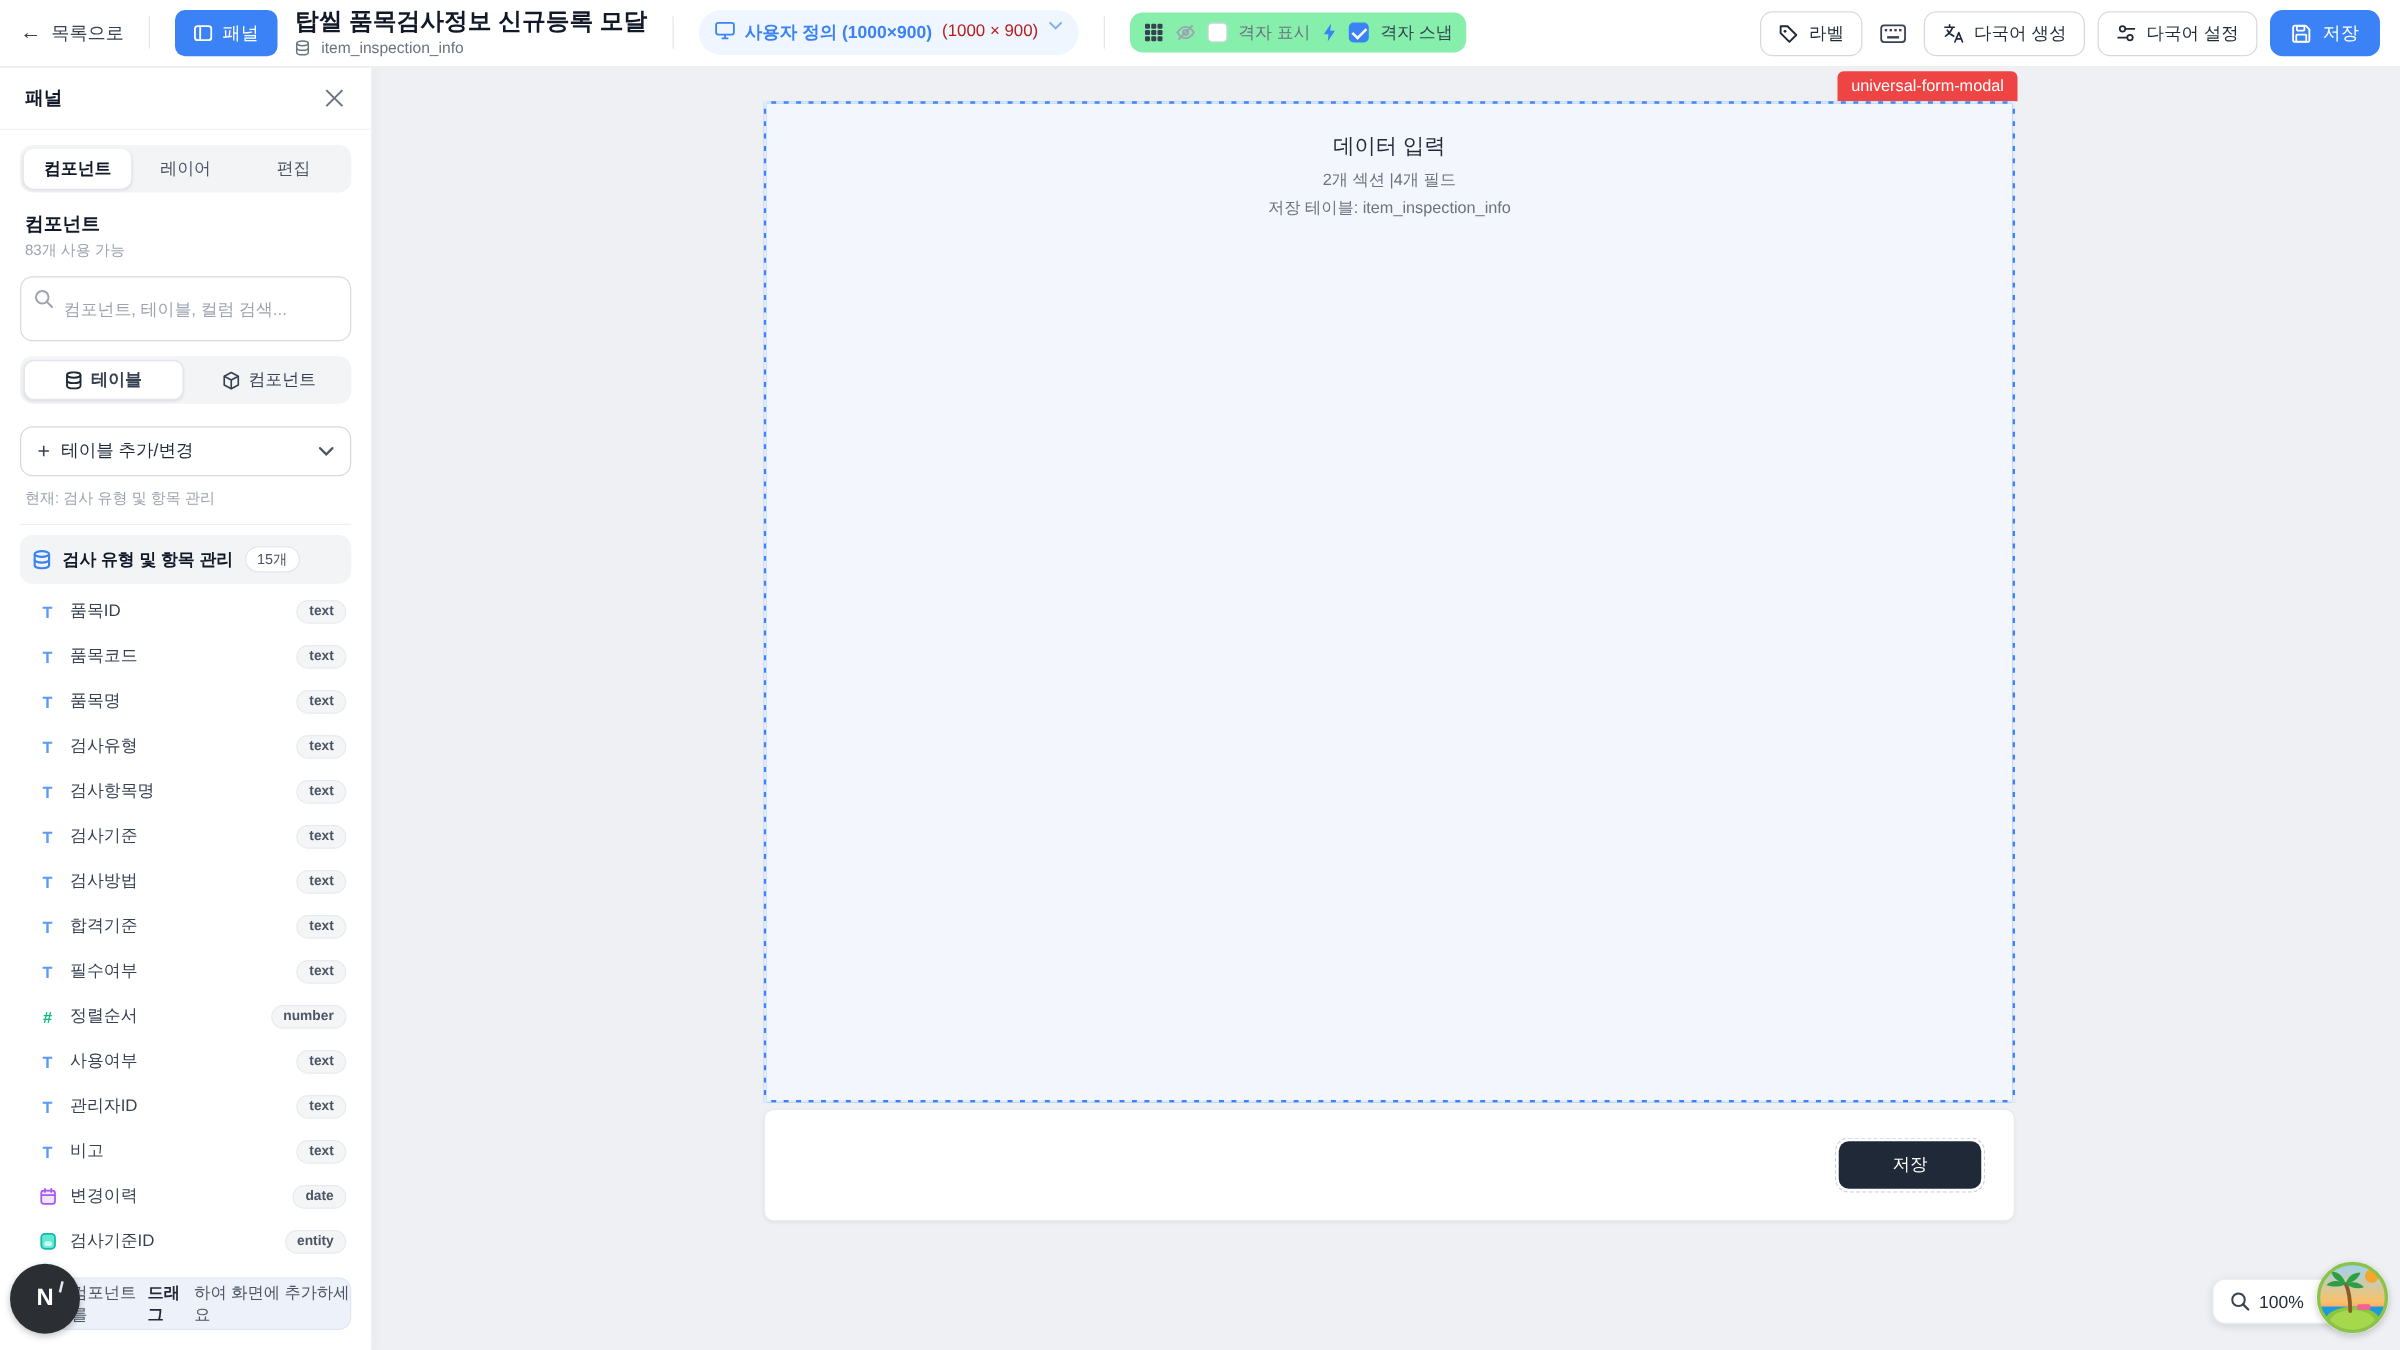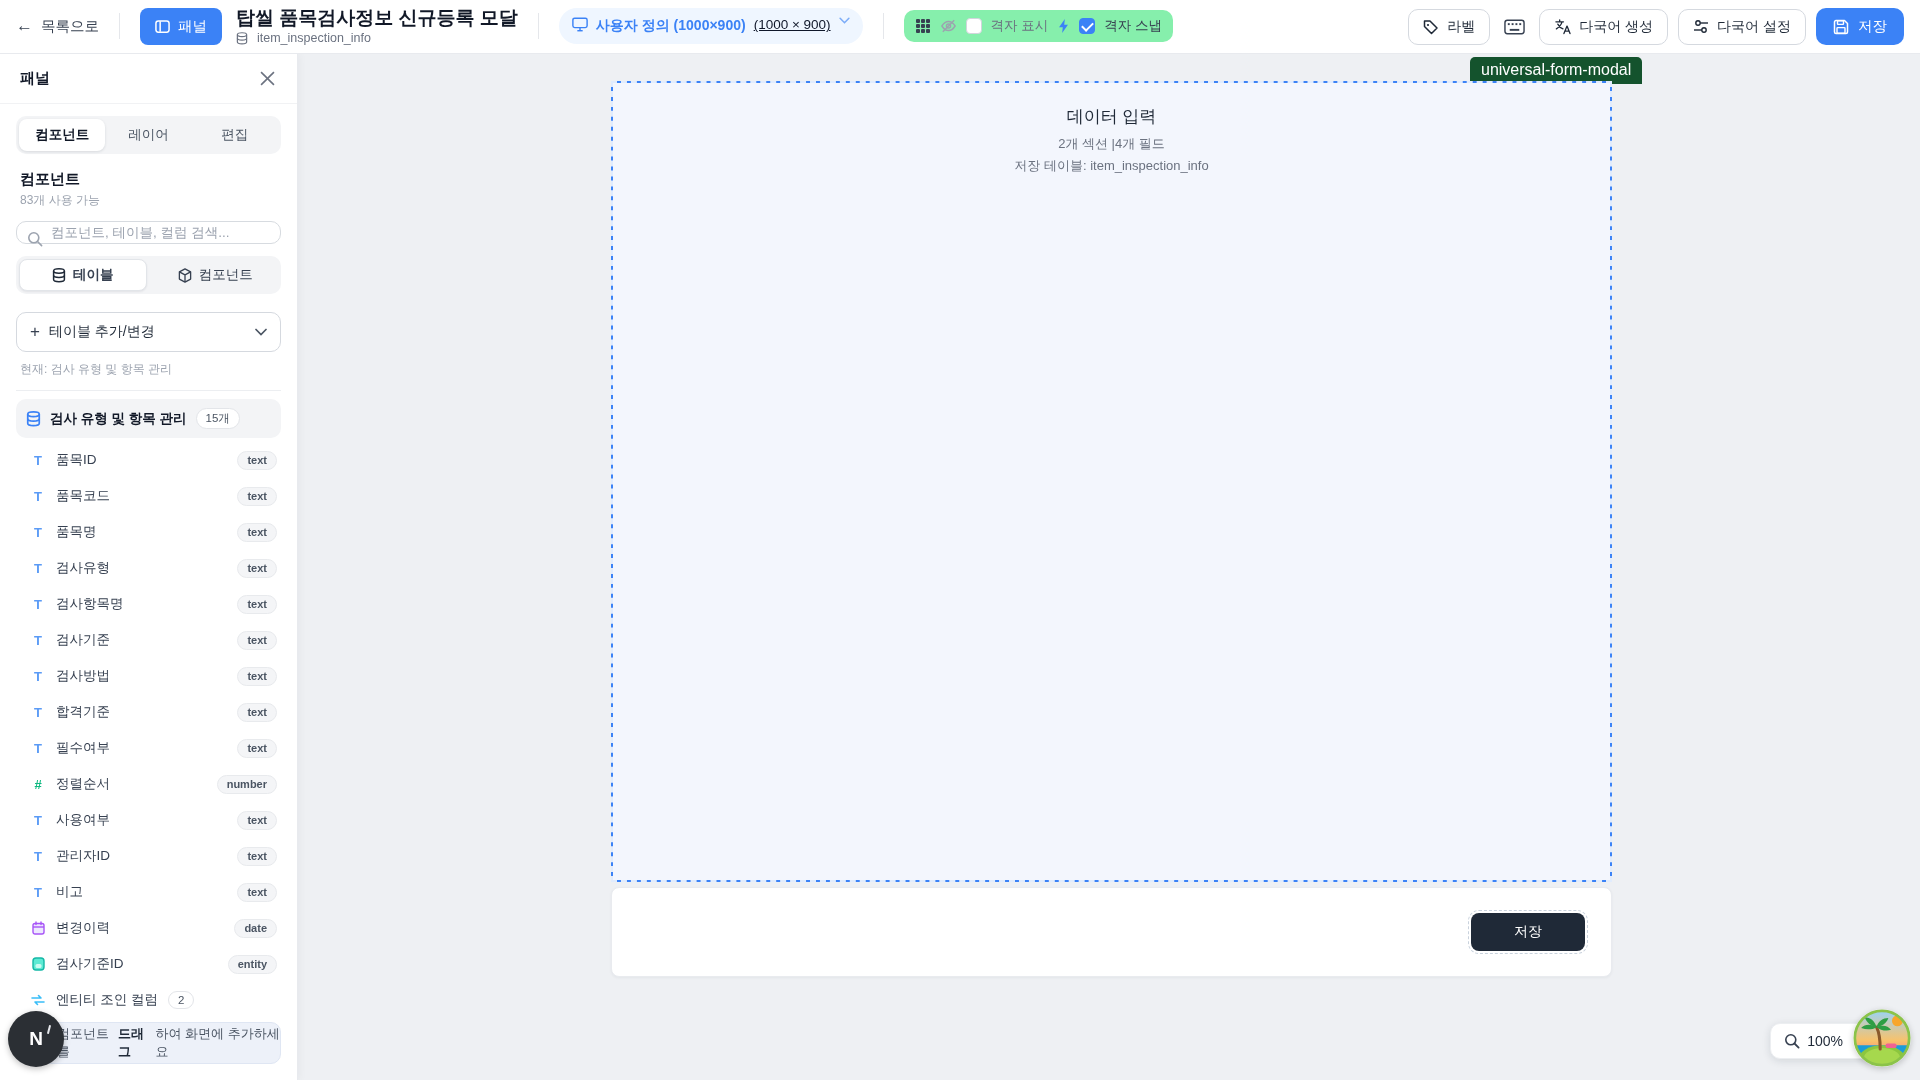--- a/index.html
+++ b/index.html
@@ -14,21 +14,21 @@
   .vdiv { width:1px; height:26px; background:#e5e7eb; margin:0 10px; flex:none; }
   .back-btn { display:flex; align-items:center; gap:8px; background:none; border:none; font:500 14.5px "Liberation Sans",sans-serif; color:#374151; cursor:pointer; }
   .back-arrow { font-size:17px; color:#374151; }
   .panel-btn { display:flex; align-items:center; gap:8px; background:#3b82f6; color:#fff; border:none;
                border-radius:8px; padding:9px 15px; font:500 14.5px "Liberation Sans",sans-serif; cursor:pointer; }
   .title-block { margin-left:4px; }
   .title-block h1 { font-size:19px; font-weight:700; color:#111827; line-height:1.1; }
   .title-sub { display:flex; align-items:center; gap:9px; margin-top:3px; color:#6b7280; font-size:12.5px; }
   .viewport-pill { display:flex; align-items:flex-start; gap:8px; background:#eff6ff; border:none; border-radius:18px;
                    padding:9px 13px; color:#3b82f6; font:600 14px "Liberation Sans",sans-serif; cursor:pointer; }
-  .viewport-dims { color:#0f172a; font-weight:400; font-size:13.5px;text-decoration:underline; }
+  .viewport-dims { color:#b91c1c; font-weight:400; font-size:13.5px; }
   .grid-group { display:flex; align-items:center; gap:9px; background:#86efac; border-radius:10px; padding:7px 11px; }
   .grid-label { font-size:13.5px; color:#6b7280; }
   .grid-label.dark { color:#374151; }
   .cbox { width:16px; height:16px; border-radius:4px; border:1.5px solid #d1d5db; background:#fff; flex:none; cursor:pointer; }
   .cbox.checked { background:#3b82f6; border-color:#3b82f6; position:relative; }
   .cbox.checked::after { content:""; position:absolute; left:4px; top:1px; width:5px; height:9px;
                          border:solid #fff; border-width:0 2px 2px 0; transform:rotate(45deg); }
   .hright { margin-left:auto; display:flex; align-items:center; gap:10px; }
   .btn-outline { display:flex; align-items:center; gap:8px; background:#fff; border:1px solid #d5d9df; border-radius:10px;
                  padding:8px 14px; font:500 14px "Liberation Sans",sans-serif; color:#1f2937; cursor:pointer; }
@@ -45,21 +45,21 @@
   .sp-head h2 { font-size:15px; font-weight:700; color:#111827; }
   .sp-close { background:none; border:none; cursor:pointer; display:flex; padding:2px; }
   .sp-tabs { flex:none; display:flex; background:#f3f4f6; border-radius:10px; margin:12px 16px 0; padding:3px; }
   .sp-tab { flex:1; text-align:center; padding:7px 0; font-size:13.5px; color:#4b5563; border:none; background:none;
             border-radius:8px; cursor:pointer; font-family:inherit; }
   .sp-tab.active { background:#fff; color:#111827; font-weight:700; box-shadow:0 1px 3px rgba(20,30,50,.12); }
   .sp-section { flex:none; padding:16px 20px 0; }
   .sp-section h3 { font-size:15px; font-weight:700; color:#111827; }
   .sp-count { font-size:12px; color:#9ca3af; margin-top:3px; }
   .search-wrap { flex:none; position:relative; margin:12px 16px 0; }
-  .search-wrap input { width:100%; height:23px; border:1px solid #d7dbe0; border-radius:10px; padding:0 12px 0 34px;
+  .search-wrap input { width:100%; height:52px; border:1px solid #d7dbe0; border-radius:10px; padding:0 12px 0 34px;
                        font:13.5px "Liberation Sans",sans-serif; color:#374151; background:#fff; outline:none; }
   .search-wrap input::placeholder { color:#9ca3af; }
   .search-ic { position:absolute; left:11px; top:10px; }
   .seg { flex:none; display:flex; gap:6px; background:#f3f4f6; border-radius:10px; margin:12px 16px 0; padding:3px; }
   .seg-btn { flex:1; display:flex; align-items:center; justify-content:center; gap:7px; height:32px;
              font:500 13.5px "Liberation Sans",sans-serif; color:#374151; border-radius:8px; border:none; background:none; cursor:pointer; }
   .seg-btn.active { background:#fff; border:1px solid #e2e5e9; box-shadow:0 1px 2px rgba(20,30,50,.08); font-weight:700; }
   .add-table { flex:none; display:flex; align-items:center; gap:9px; margin:18px 16px 0; height:40px; padding:0 13px;
                border:1px solid #d5d9df; border-radius:10px; background:#fff; font:500 14px "Liberation Sans",sans-serif;
                color:#1f2937; cursor:pointer; }
@@ -82,21 +82,21 @@
   .tip-box { background:#edf1f9; border:1px solid #dfe6f3; border-radius:10px; height:42px; display:flex;
              align-items:center; justify-content:center; padding-left:40px; font-size:13px; color:#4b5563; }
   .tip-box b { color:#1f2937; margin:0 2px; }
   .cursor-bubble { position:absolute; left:-8px; top:-11px; width:56px; height:56px; border-radius:50%;
                    background:#2b2f34; color:#fff; display:flex; align-items:center; justify-content:center;
                    font-size:19px; font-weight:600; box-shadow:0 2px 6px rgba(0,0,0,.25); z-index:5; }
   .cursor-bubble::after { content:""; position:absolute; right:14px; top:14px; width:2px; height:9px; background:#e5e7eb; transform:rotate(14deg); }
 
   
   .canvas { position:absolute; top:54px; left:298px; right:0; bottom:0; background:#eef0f3; }
-  .modal-label { position:absolute; left:1172px; top:3px; background:#14532d; color:#fff; font-size:16px;
+  .modal-label { position:absolute; left:1172px; top:3px; background:#ef4444; color:#fff; font-size:13px;
                  padding:4px 11px 5px; border-radius:5px 5px 0 0; cursor:pointer; }
   .form-modal { position:absolute; left:313px; top:27px; width:1001px; height:801px; background:#f3f6fd;
                 border:2px solid #3b82f6; cursor:pointer; }
   .form-modal::before { content:""; position:absolute; inset:-2px; border:2px dashed rgba(255,255,255,.85); pointer-events:none; }
   .fm-title { margin-top:22px; text-align:center; font-size:17px; font-weight:500; color:#1f2937; }
   .fm-sub { margin-top:7px; text-align:center; font-size:13px; color:#6b7280; }
   .fm-sub2 { margin-top:4px; text-align:center; font-size:13px; color:#6b7280; }
   .form-footer { position:absolute; left:313px; top:833px; width:1001px; height:90px; background:#fff;
                  border:1px solid #e9ebef; border-radius:8px; box-shadow:0 1px 3px rgba(20,30,50,.05);
                  display:flex; align-items:center; justify-content:flex-end; padding:0 26px; }

